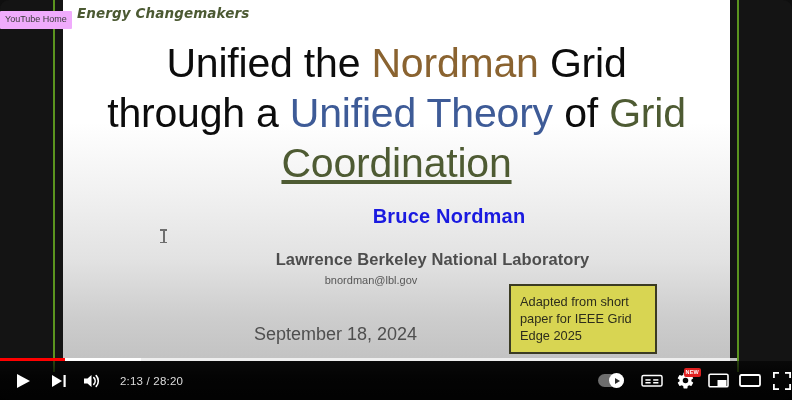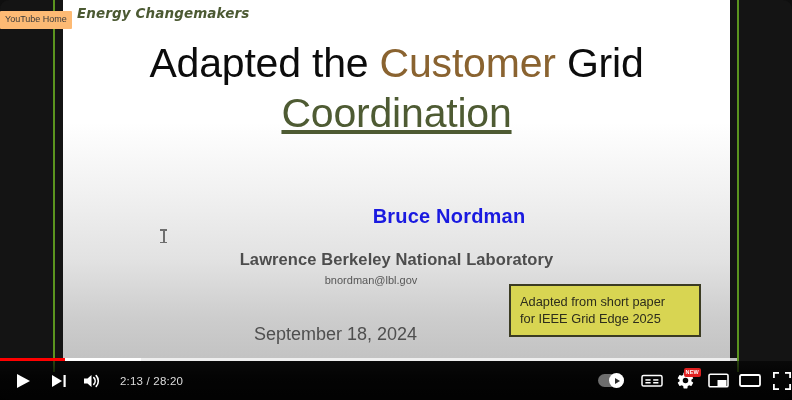--- a/index.html
+++ b/index.html
@@ -42,53 +42,53 @@
   .t-unified{color:#3e5b97;}
   .t-grid{color:#4e5b33;}
   .t-coord{color:#4e5b33;text-decoration:underline;}
 
   .author{
     position:absolute;left:0;top:205px;width:698px;text-align:center;
     font-size:20px;font-weight:bold;color:#1a1ae0;letter-spacing:.2px;margin-left:37px;
   }
   .affil{
     position:absolute;left:0;top:250px;width:667px;text-align:center;
-    font-size:16.5px;font-weight:bold;color:#4d4d4d;letter-spacing:.1px;
+    font-size:16.5px;font-weight:bold;color:#4d4d4d;letter-spacing:.1px;padding-left:36px;
   }
   .contact{
     position:absolute;left:0;top:270px;width:616px;text-align:center;
     font-size:11px;line-height:21px;color:#575757;
   }
   .date{
     position:absolute;left:0;top:324px;width:545px;text-align:center;
     font-size:18px;color:#4f4f4f;
   }
 
   .callout{
-    position:absolute;left:446px;top:284px;width:192px;
+    position:absolute;left:446px;top:284px;width:148px;
     border:2px solid #3b3b23;
     background:#d8d552;
     padding:7px 20px 8px 9px;
     font-size:12.8px;line-height:17px;color:#2d2d1c;
     box-sizing:border-box;
   }
 
   .ibeam{
     position:absolute;left:97px;top:229px;width:7px;height:14px;z-index:30;
   }
   .ibeam:before,.ibeam:after{
     content:"";position:absolute;left:0;width:7px;height:1.5px;background:#6e6e6e;
   }
   .ibeam:before{top:0;} .ibeam:after{bottom:0;}
   .ibeam span{position:absolute;left:3px;top:1px;width:1.5px;height:12px;background:#6e6e6e;display:block;}
 
   
   .yt-tip{
     position:absolute;left:0;top:11px;z-index:60;
-    background:#fdba74;color:#3a3a3a;
+    background:#f0abfc;color:#3a3a3a;
     font-size:9px;line-height:13px;
     padding:2px 5px 3px 5px;
     border-radius:1px;
     white-space:nowrap;
     font-family:"Liberation Sans", sans-serif;
   }
 
   
   .controls{
     position:absolute;left:0;bottom:0;width:792px;height:39px;
@@ -140,21 +140,24 @@
 <div class="player">
 
   <div class="stage">
 
     <div class="video">
 
       <div class="slide-header">Energy Changemakers</div>
 
       <div class="title">
         <div>
-          <span>Adapted the </span><span class="t-customer">Customer</span><span> Grid</span>
+          <span>Unified the </span><span class="t-customer">Nordman</span><span> Grid</span>
+        </div>
+        <div>
+          <span>through a </span><span class="t-unified">Unified Theory</span><span> of </span><span class="t-grid">Grid</span>
         </div>
         <div>
           <span class="t-coord">Coordination</span>
         </div>
       </div>
 
       <div class="author">Bruce Nordman</div>
       <div class="affil">Lawrence Berkeley National Laboratory</div>
       <div class="contact">
         <div>bnordman@lbl.gov</div>

